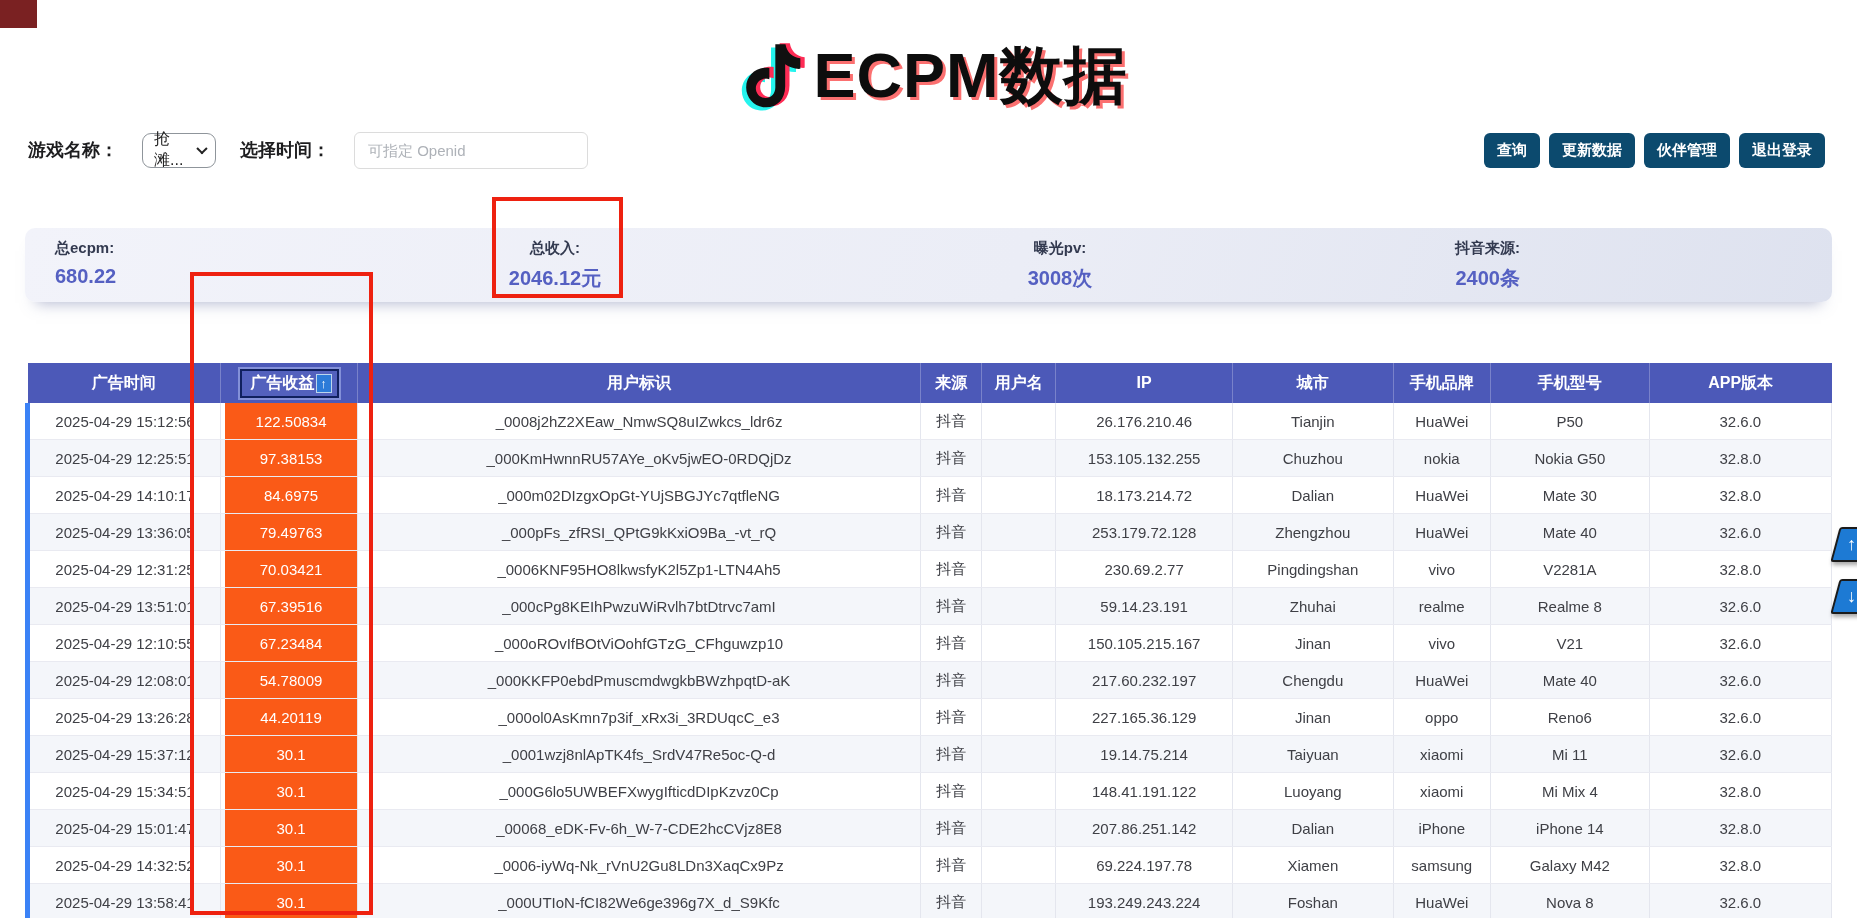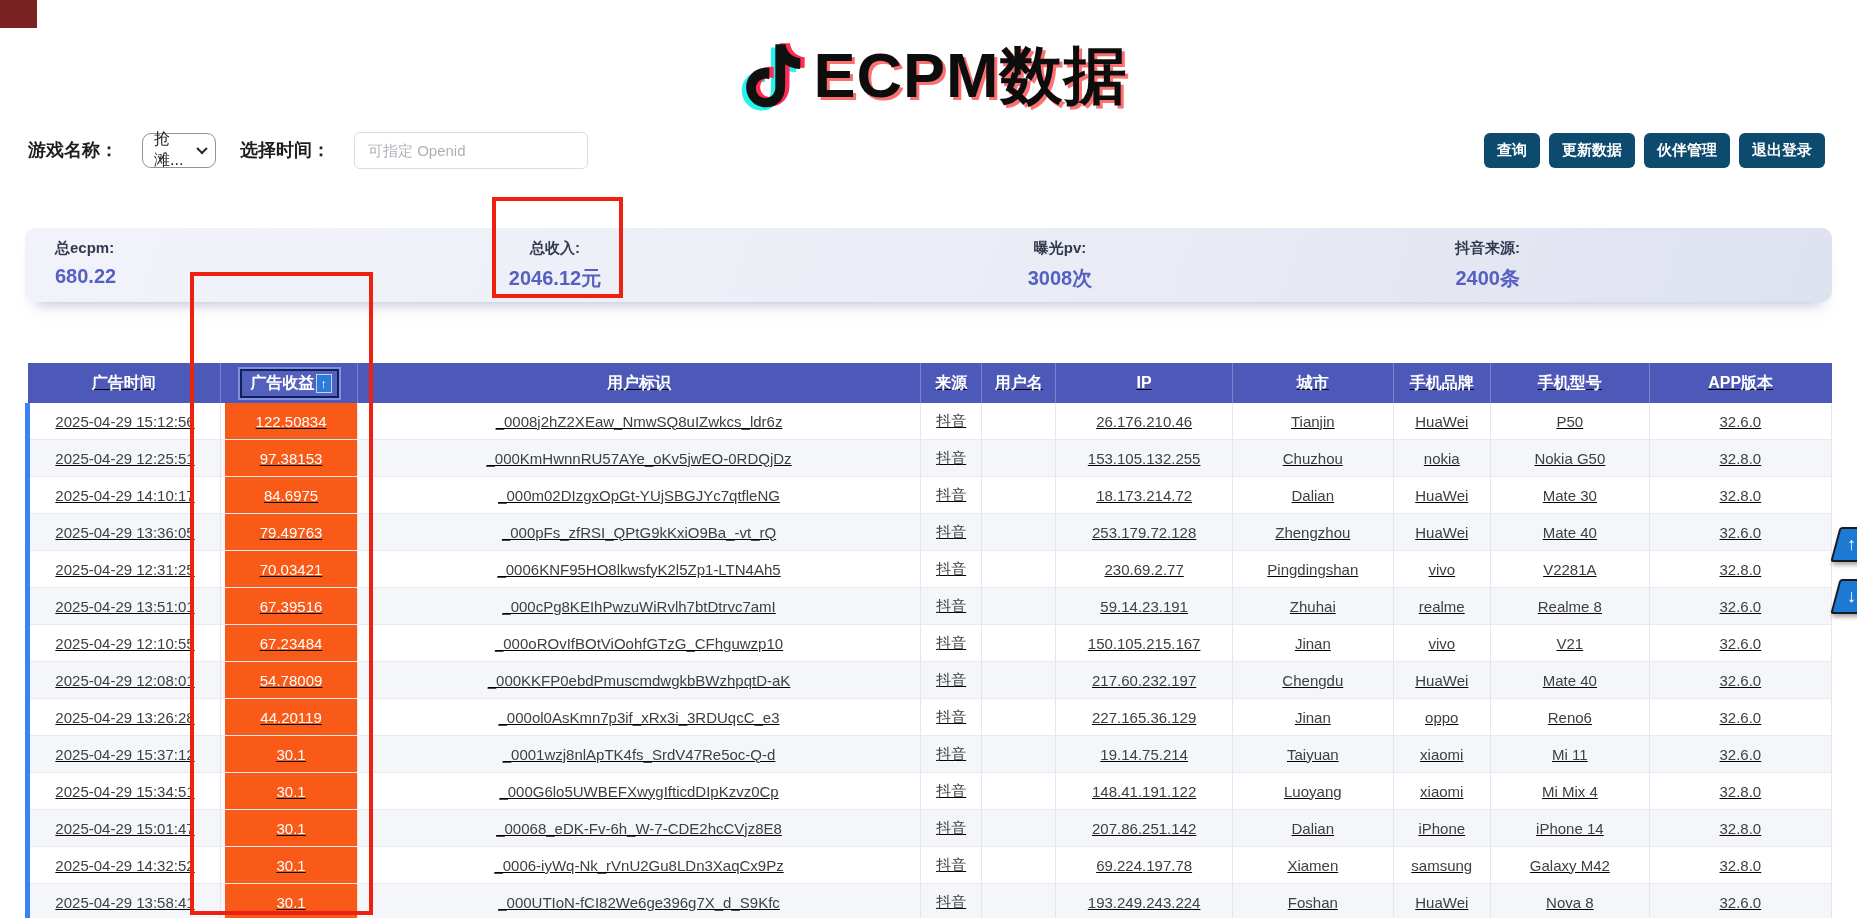--- a/index.html
+++ b/index.html
@@ -45,21 +45,21 @@
     box-shadow:0 12px 14px -11px rgba(100,110,160,.5); }
   .stat { position:absolute; top:11px; }
   .stat-label { font-size:15px; font-weight:bold; color:#333a50; margin-bottom:7px; }
   .stat-value { font-size:20px; font-weight:bold; color:#5560c2; }
   .stat.s1 { left:30px; text-align:left; }
   .stat.s2 { left:530px; transform:translateX(-50%); text-align:center; }
   .stat.s3 { left:1035px; transform:translateX(-50%); text-align:center; }
   .stat.s4 { right:312px; text-align:right; }
 
   
-  .table-wrap { position:absolute; top:363px; left:25px; right:25px; bottom:0; overflow:hidden;text-decoration:underline; }
+  .table-wrap { position:absolute; top:363px; left:25px; right:25px; bottom:0; overflow:hidden; }
   table { width:100%; border-collapse:collapse; table-layout:fixed; }
   th { height:40px; background:#4c59b8; color:#fff; font-size:16px; font-weight:bold;
     text-align:center; border-right:1px solid rgba(255,255,255,.25); }
   th:last-child { border-right:none; }
   td { height:36px; font-size:15px; color:#3f4046; text-align:center;
     border-bottom:1px solid #e9eaf1; border-right:1px solid #e4e6ee;
     overflow:hidden; white-space:nowrap; }
   td:first-child { border-left:5px solid #3b82f6; }
   tr:nth-child(even) td { background:#f4f6fa; }
   td.revcell { padding:0; }

